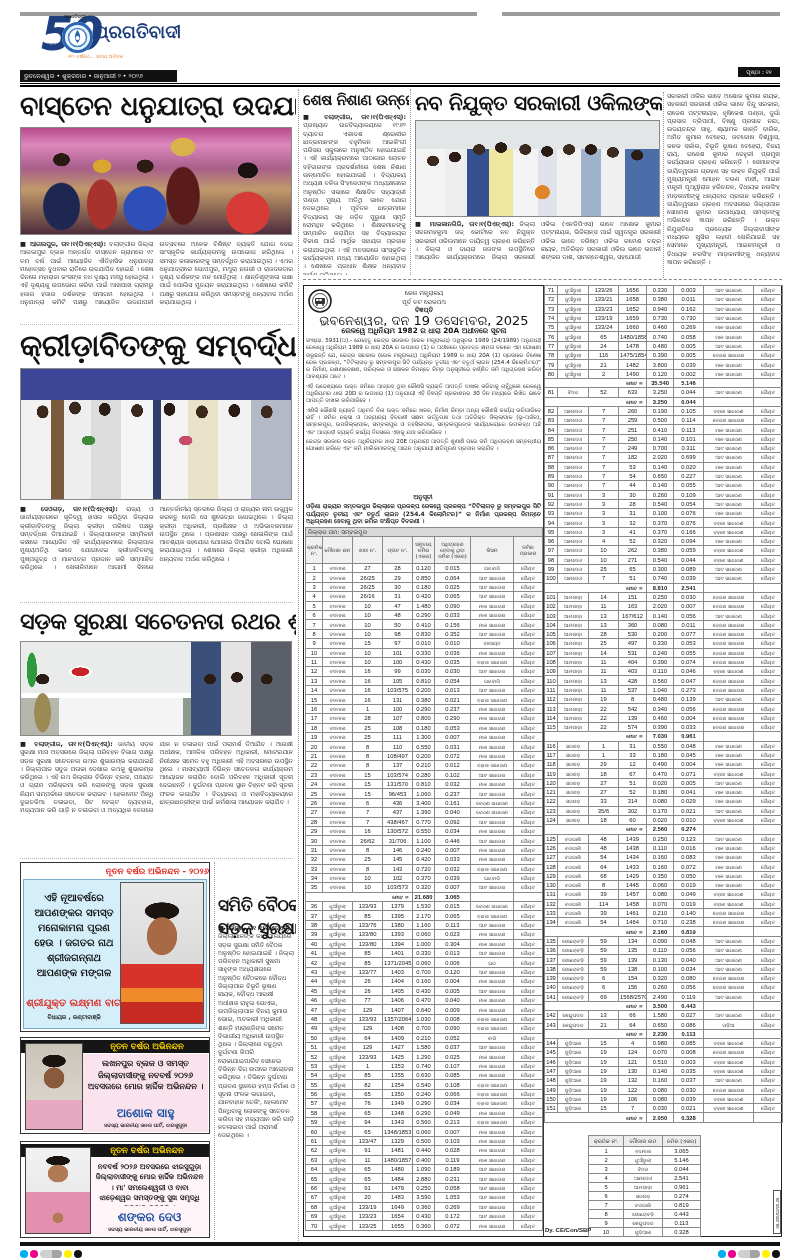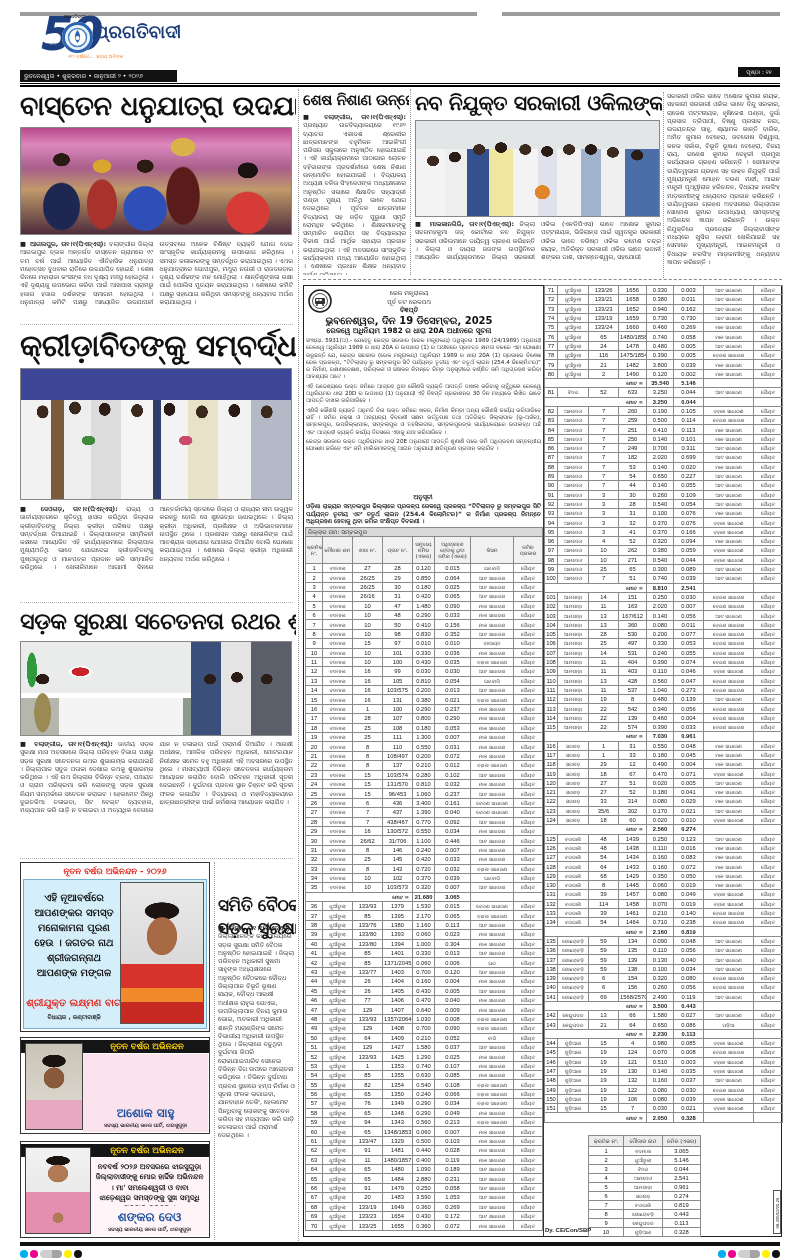--- a/index.html
+++ b/index.html
@@ -75,21 +75,21 @@
  radial-gradient(ellipse 4% 9% at 63% 30%,#3a2a20 60%,transparent 64%),
  radial-gradient(ellipse 4% 9% at 72% 30%,#2a1c14 60%,transparent 64%),
  radial-gradient(ellipse 4% 9% at 81% 33%,#3a2a20 60%,transparent 64%),
  radial-gradient(ellipse 4% 9% at 91% 36%,#2a1c14 60%,transparent 64%),
  radial-gradient(ellipse 5% 12% at 52% 75%,#e0852a 60%,transparent 64%),
  linear-gradient(180deg,#e3e6e7 0 30%,transparent 30%),
  linear-gradient(90deg,#f4f4f4 0 12%,#eeeeee 12% 21%,#34508e 21% 30%,#efe6a0 30% 40%,#f3f3f3 40% 50%,#dfe2ea 50% 58%,#f2f2f2 58% 68%,#9fb3cc 68% 76%,#f0f0f0 76% 86%,#4b6ea8 86% 100%)}
 
 .ad{position:absolute;border:1px solid #333;overflow:hidden;background:#fff}
 .ad1{left:20px;top:862px;width:190px;height:170px}
-.ad1-title{position:absolute;left:0;top:2px;width:188px;height:13px;font:bold 8.5px/13px "DejaVu Sans",sans-serif;color:#e0261f;text-align:center;white-space:nowrap;overflow:hidden}
+.ad1-title{position:absolute;left:0;top:2px;width:188px;height:13px;font:bold 8.5px/13px "DejaVu Sans",sans-serif;color:#e0261f;text-align:right;white-space:nowrap;overflow:hidden}
 .ad1-body{position:absolute;left:2px;top:16px;width:184px;height:150px;background:#d4eefa;border:1px solid #7aaecb}
 .ad1-msg{position:absolute;left:4px;top:10px;width:92px;height:92px;font:bold 10px/15px "DejaVu Sans",sans-serif;text-align:center;overflow:hidden;color:#111}
 .ad1-name{position:absolute;left:2px;top:117px;width:96px;font:bold 10px/12px "DejaVu Sans",sans-serif;color:#e0261f;text-align:center;white-space:nowrap;overflow:hidden}
 .ad1-desig{position:absolute;left:2px;top:133px;width:96px;font:bold 6px/8px "DejaVu Sans",sans-serif;text-align:center;white-space:nowrap;overflow:hidden}
 .ad1-photo{position:absolute;left:96px;top:2px;width:84px;height:142px;border:1px solid #555;background:
  radial-gradient(ellipse 30% 22% at 50% 38%,#a86a45 60%,transparent 63%),
  radial-gradient(ellipse 34% 10% at 50% 20%,#1c1410 60%,transparent 63%),
  linear-gradient(180deg,transparent 0 58%,#d8332a 58% 75%,#f08a2a 75% 85%,#c62a22 85%),
  linear-gradient(180deg,#e9e9e9,#cfcfcf)}
 .ad2{left:20px;top:1037px;width:190px;height:97px}
@@ -114,21 +114,21 @@
 .ad3 .ad-photo{width:66px}
 .ph-shankar{background:
  radial-gradient(ellipse 26% 17% at 50% 30%,#b07a55 60%,transparent 63%),
  radial-gradient(ellipse 30% 9% at 50% 15%,#1a1410 60%,transparent 63%),
  radial-gradient(ellipse 14% 10% at 50% 82%,#b07a55 60%,transparent 63%),
  linear-gradient(180deg,transparent 0 52%,#e58fb0 52%),
  linear-gradient(180deg,#f2f2f2,#e2e2e2)}
 
 .notice{position:absolute;left:303px;top:285px;width:479px;height:952px;border:1.5px solid #222}
 .nv{position:absolute;left:543px;top:285px;height:952px;border-left:1px solid #333}
-.n-hdr{position:absolute;left:303px;width:212px;text-align:center;white-space:nowrap;overflow:hidden;color:#111}
+.n-hdr{position:absolute;left:318px;width:212px;text-align:center;white-space:nowrap;overflow:hidden;color:#111}
 .n-par{position:absolute;left:306px;top:337px;width:235px;height:155px;font-size:5.6px;line-height:7.3px;text-align:justify;overflow:hidden}
 .n-par p{margin-bottom:2px;text-indent:0}
 .n-sched{position:absolute;left:303px;top:493px;width:240px;font:bold 6.3px/8px "DejaVu Sans",sans-serif;text-align:center}
 .n-intro{position:absolute;left:306px;top:502px;width:235px;height:24px;font:bold 6px/7.6px "DejaVu Sans",sans-serif;text-align:justify;overflow:hidden}
 table.land{position:absolute;border-collapse:collapse;table-layout:fixed;font-family:"Liberation Sans",sans-serif;font-size:5.8px;color:#222}
 table.land td,table.land th{border:0.6px solid #8a8a8a;padding:0 1px;text-align:center;white-space:nowrap;overflow:hidden;line-height:8px;font-weight:normal}
 table.land td.k{font-family:"DejaVu Sans",sans-serif;font-size:5px}
 table.land tr.sum td{font-weight:bold}
 table.land td.sum-label{text-align:right;padding-right:3px}
 .tl{left:305px;top:527px;width:237px}
@@ -226,20 +226,21 @@
       <span class="dl">■ ବୌଦ୍ଧ, ତା୧।୧(ପିଏନ୍‌ଏସ୍‌): </span><span>ଜିଲ୍ଲାପାଳଙ୍କ କାର୍ଯ୍ୟାଳୟରେ ସଡ଼କ ସୁରକ୍ଷା ସମିତି ବୈଠକ ଅନୁଷ୍ଠିତ ହୋଇଯାଇଛି । ଜିଲ୍ଲା ପରିବହନ ଅଧିକାରୀ ସୁଷମା ସାହୁଙ୍କ ଅଧ୍ୟକ୍ଷତାରେ ଅନୁଷ୍ଠିତ ବୈଠକରେ ବୌଦ୍ଧ ଜିଲ୍ଲାପାଳ ବିଭୂତି ଭୂଷଣ ନାୟକ, ବୌଦ୍ଧ ଆରକ୍ଷୀ ଅଧୀକ୍ଷକ ରାହୁଲ ଗୋଏଲ, ଉପଜିଲ୍ଲାପାଳ ବିନୟ କୁମାର ଭୋଇ, ଅବକାରୀ ଅଧିକାରୀ ଶାନ୍ତି ମାରାଣ୍ଡିଙ୍କ ସମେତ ବିଭାଗୀୟ ଅଧିକାରୀ ଉପସ୍ଥିତ ଥିଲେ । ଜିଲ୍ଲାରେ ବଢୁଥିବା ଦୁର୍ଘଟଣା କିପରି ରୋକାଯାଇପାରିବ ସେନେଇ ବିଭିନ୍ନ ଦିଗ ଉପରେ ଆଲୋଚନା କରିଥିଲେ । ବିଭିନ୍ନ ଦୁର୍ଘଟଣା ପ୍ରବଣ ସ୍ଥାନରେ ହମ୍ପ ନିର୍ମାଣ ଓ ସୂଚନା ଫଳକ ଲଗାଇବା, ଯାନବାହାନ ଚେକିଂ, ହେଲମେଟ ପିନ୍ଧିବାକୁ ଲୋକଙ୍କୁ ସଚେତନ କରିବା ସହ ମଦ୍ୟପାନ କରି ଗାଡ଼ି ନଚଳାଇବା ପାଇଁ ପରାମର୍ଶ ଦେଇଥିଲେ ।</span>
     </div>
   </article>
 
   <div class="ad ad2">
     <div class="adh">
       <div class="adh-t">ନୂତନ ବର୍ଷର ଅଭିନନ୍ଦନ</div>
     </div>
     <div class="ad-photo ph-ashok"></div>
     <div class="adb">
+      <div class="ad-msg">ଲଖନପୁର ବ୍ଲକ ଓ ସମସ୍ତ ଜିଲ୍ଲାବାସୀଙ୍କୁ ନବବର୍ଷ ୨୦୨୬ ଅବସରରେ ମୋର ହାର୍ଦ୍ଦିକ ଅଭିନନ୍ଦନ ।</div>
       <div class="ad-name">ଅଶୋକ ସାହୁ</div>
       <div class="ad-desig">ସଦସ୍ୟ ଭାରତୀୟ ଜନତା ପାର୍ଟି, ଝାରସୁଗୁଡ଼ା</div>
     </div>
   </div>
 
   <div class="ad ad3">
     <div class="adh">
       <div class="adh-t">ନୂତନ ବର୍ଷର ଅଭିନନ୍ଦନ</div>
     </div>
     <div class="ad-photo ph-shankar"></div>
@@ -279,21 +280,21 @@
           <rect x="7" y="9" width="10" height="6" rx="1" fill="#333"></rect>
           <rect x="8.2" y="10" width="2.4" height="2" fill="#fff"></rect>
           <rect x="11.3" y="10" width="2.4" height="2" fill="#fff"></rect>
           <circle cx="9" cy="16" r="1" fill="#333"></circle>
           <circle cx="15" cy="16" r="1" fill="#333"></circle>
         </svg>
     </div>
     <div class="n-hdr" style="top:288px;font-size:6.3px;line-height:9px">ରେଳ ମନ୍ତ୍ରାଳୟ</div>
     <div class="n-hdr" style="top:297px;font-size:6.3px;line-height:9px">ପୂର୍ବ ତଟ ରେଳପଥ</div>
     <div class="n-hdr" style="top:306px;font-size:6.5px;line-height:9px;font-weight:bold">ବିଜ୍ଞପ୍ତି</div>
-    <div class="n-hdr" style="top:316px;font-size:10px;line-height:10px;font-weight:bold">ଭୁବନେଶ୍ୱର, ଦିନ 19 ଡିସେମ୍ବର, 2025</div>
+    <div class="n-hdr" style="top:316px;font-size:13px;line-height:10px;font-weight:normal">ଭୁବନେଶ୍ୱର, ଦିନ 19 ଡିସେମ୍ବର, 2025</div>
     <div class="n-hdr" style="top:326px;font-size:7.3px;line-height:10px;font-weight:bold">ରେଳୱେ ଅଧିନିୟମ 1982 ର ଧାରା 20A ଅଧୀନରେ ସୂଚନା</div>
 
     <div class="n-par">
 
     <p>ସଂଖ୍ୟା. 5931(ଅ).- ଯେହେତୁ କେନ୍ଦ୍ର ସରକାର (ରେଳ ମନ୍ତ୍ରାଳୟ) ଅଧିସୂଚନା 1989 (24/1989) ଅନୁଯାୟୀ ରେଳୱେ ଅଧିନିୟମ 1989 ର ଧାରା 20A ର ଉପଧାରା (1) ର ଅଧୀନରେ ପ୍ରଦତ୍ତ କ୍ଷମତା ବଳରେ ଏହା ଘୋଷଣା କରୁଛନ୍ତି ଯେ, କେନ୍ଦ୍ର ସରକାର (ରେଳ ମନ୍ତ୍ରାଳୟ) ଅଧିନିୟମ 1989 ର ଧାରା 20A (1) ପ୍ରକାରେ ବିଶେଷ ରେଳ ପ୍ରକଳ୍ପ, “ଟିଟିଲାଗଡ଼ ରୁ ସମ୍ବଲପୁର ସିଟି ପର୍ଯ୍ୟନ୍ତ ତୃତୀୟ ଏବଂ ଚତୁର୍ଥ ଲାଇନ (254.4 କିଲୋମିଟର)” ର ନିର୍ମାଣ, ରକ୍ଷଣାବେକ୍ଷଣ, ପରିଚାଳନା ଓ ସଞ୍ଚାଳନ ନିମନ୍ତେ ନିମ୍ନ ଅନୁସୂଚୀରେ ବର୍ଣ୍ଣିତ ଜମି ଅଧିଗ୍ରହଣ କରିବା ଆବଶ୍ୟକ ଅଟେ ।</p>
         <p>ଏହି ଉଦ୍ଦେଶ୍ୟରେ ଉକ୍ତ ଜମିରେ ଆଗ୍ରହ ଥିବା କୌଣସି ବ୍ୟକ୍ତି ଆପତ୍ତି ଦାଖଲ କରିବାକୁ ଚାହୁଁଥିଲେ ରେଳୱେ ଅଧିନିୟମର ଧାରା 20D ର ଉପଧାରା (1) ଅନୁଯାୟୀ ଏହି ବିଜ୍ଞପ୍ତି ପ୍ରକାଶନର 30 ଦିନ ମଧ୍ୟରେ ଲିଖିତ ଭାବେ ଆପତ୍ତି ଦାଖଲ କରିପାରିବେ ।</p>
         <p>ଏଣିକି କୌଣସି ବ୍ୟକ୍ତି ଅନୁମତି ବିନା ଉକ୍ତ ଜମିରେ ଖନନ, ନିର୍ମାଣ କିମ୍ବା ଅନ୍ୟ କୌଣସି କାର୍ଯ୍ୟ କରିପାରିବେ ନାହିଁ । ଜମିର ନକ୍ସା ଓ ଅନ୍ୟାନ୍ୟ ବିବରଣୀ ସକ୍ଷମ କର୍ତ୍ତୃପକ୍ଷ ତଥା ଅତିରିକ୍ତ ଜିଲ୍ଲାପାଳ (ଭୂ-ଅର୍ଜନ), ସମ୍ବଲପୁର, ଉପଜିଲ୍ଲାପାଳ, ସମ୍ବଲପୁର ଓ ତହସିଲଦାର, ସମ୍ବଲପୁରଙ୍କ କାର୍ଯ୍ୟାଳୟରେ ଉପଲବ୍ଧ ଅଛି ଏବଂ ଆଗ୍ରହୀ ବ୍ୟକ୍ତି କାର୍ଯ୍ୟ ଦିବସରେ ଏହାକୁ ଯାଞ୍ଚ କରିପାରିବେ ।</p>
         <p>କେନ୍ଦ୍ର ସରକାର ଉକ୍ତ ଅଧିନିୟମର ଧାରା 20E ଅନୁଯାୟୀ ଆପତ୍ତି ଶୁଣାଣି ପରେ ଜମି ଅଧିଗ୍ରହଣ ସମ୍ବନ୍ଧୀୟ ଘୋଷଣା କରିବେ ଏବଂ ଜମି ମାଲିକମାନଙ୍କୁ ଆଇନ ଅନୁଯାୟୀ କ୍ଷତିପୂରଣ ପ୍ରଦାନ କରାଯିବ ।</p>
       </div>
     <div class="n-sched">ଅନୁସୂଚୀ</div>

